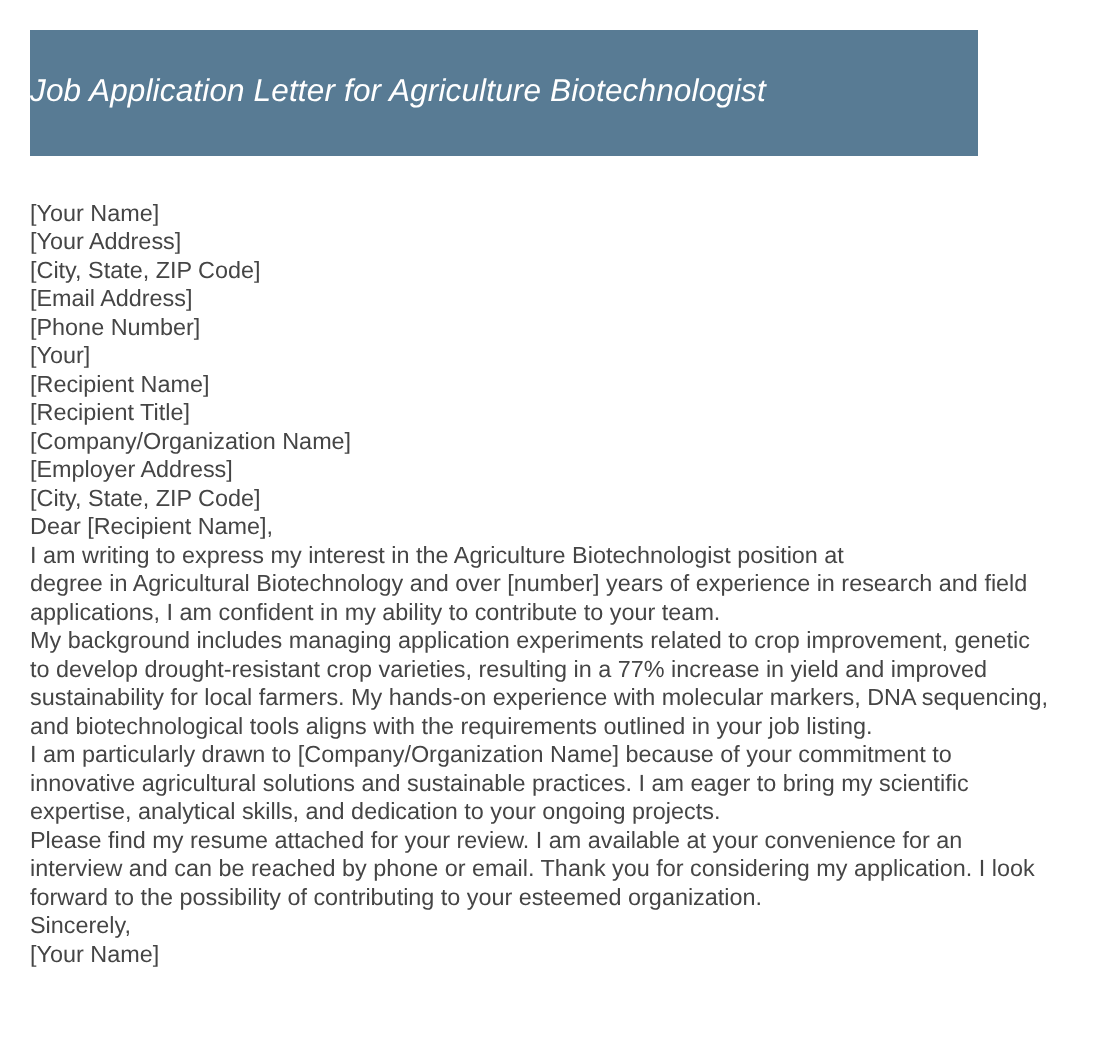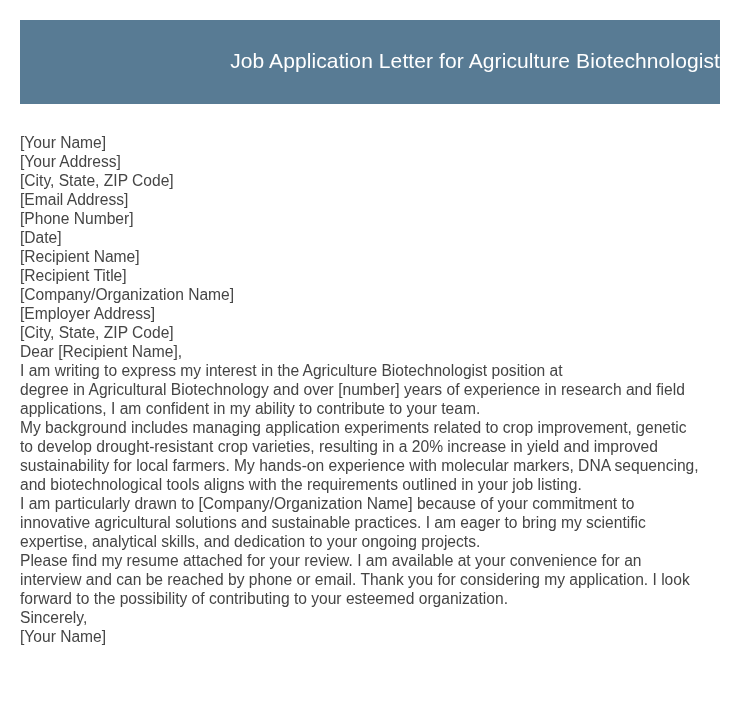--- a/index.html
+++ b/index.html
@@ -11,26 +11,27 @@
       width: 740px;
       height: 705px;
       position: relative;
       overflow: hidden;
       font-family: "Liberation Sans", "DejaVu Sans", sans-serif;
     }
     .header {
       position: absolute;
       left: 20px;
       top: 20px;
-      width: 700px;
+      width: 632px;
       height: 84px;
       background: #587b94;
       display: flex;
       align-items: center;
-      justify-content: flex-end;
+      justify-content: flex-start;
+      font-style: italic;
     }
     .header-title {
       color: #ffffff;
       font-size: 21px;
       letter-spacing: 0.1px;
       margin-top: -2px;
     }
     .letter {
       position: absolute;
       left: 20px;
@@ -52,39 +53,39 @@
   <div class="header-title">Job Application Letter for Agriculture Biotechnologist</div>
 </div>
 
 <div class="letter">
   <div>
     <span class="line">[Your Name]</span>
     <span class="line">[Your Address]</span>
     <span class="line">[City, State, ZIP Code]</span>
     <span class="line">[Email Address]</span>
     <span class="line">[Phone Number]</span>
-    <span class="line">[Date]</span>
+    <span class="line">[Your]</span>
   </div>
   <div>
     <span class="line">[Recipient Name]</span>
     <span class="line">[Recipient Title]</span>
     <span class="line">[Company/Organization Name]</span>
     <span class="line">[Employer Address]</span>
     <span class="line">[City, State, ZIP Code]</span>
   </div>
   <span class="line">Dear [Recipient Name],</span>
 
   <div>
     <span class="line">I am writing to express my interest in the Agriculture Biotechnologist position at</span>
     <span class="line">degree in Agricultural Biotechnology and over [number] years of experience in research and field</span>
     <span class="line">applications, I am confident in my ability to contribute to your team.</span>
   </div>
   <div>
     <span class="line">My background includes managing application experiments related to crop improvement, genetic</span>
-    <span class="line">to develop drought-resistant crop varieties, resulting in a 20% increase in yield and improved</span>
+    <span class="line">to develop drought-resistant crop varieties, resulting in a 77% increase in yield and improved</span>
     <span class="line">sustainability for local farmers. My hands-on experience with molecular markers, DNA sequencing,</span>
     <span class="line">and biotechnological tools aligns with the requirements outlined in your job listing.</span>
   </div>
   <div>
     <span class="line">I am particularly drawn to [Company/Organization Name] because of your commitment to</span>
     <span class="line">innovative agricultural solutions and sustainable practices. I am eager to bring my scientific</span>
     <span class="line">expertise, analytical skills, and dedication to your ongoing projects.</span>
   </div>
   <div>
     <span class="line">Please find my resume attached for your review. I am available at your convenience for an</span>

